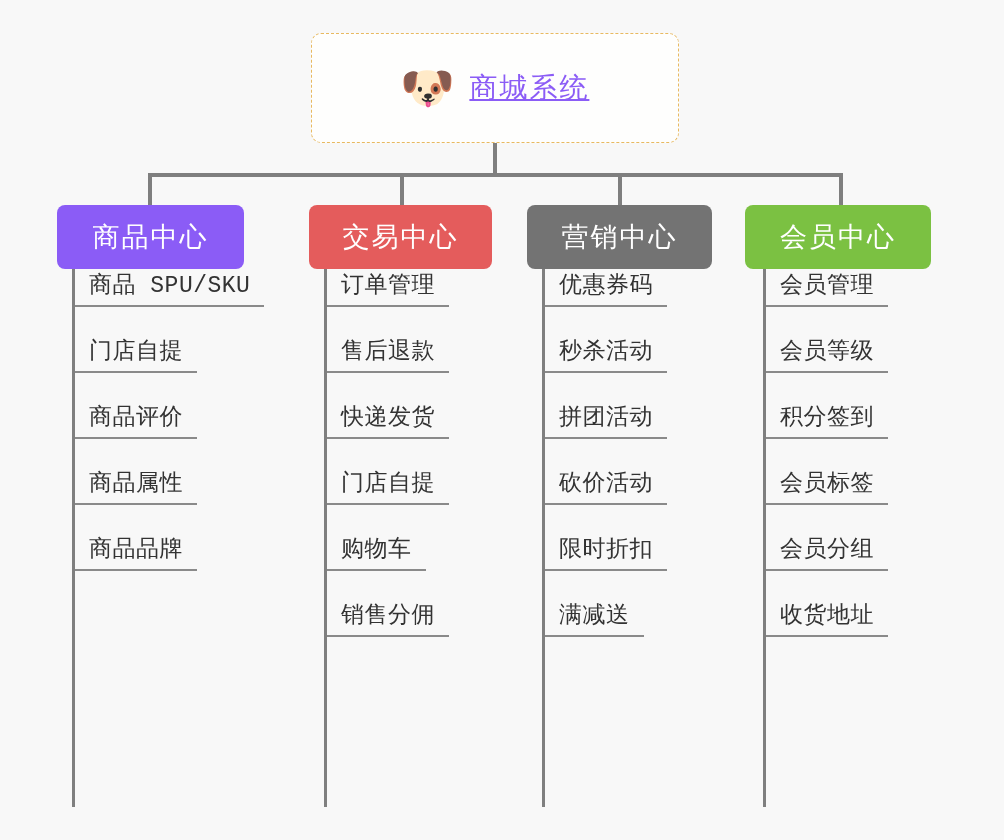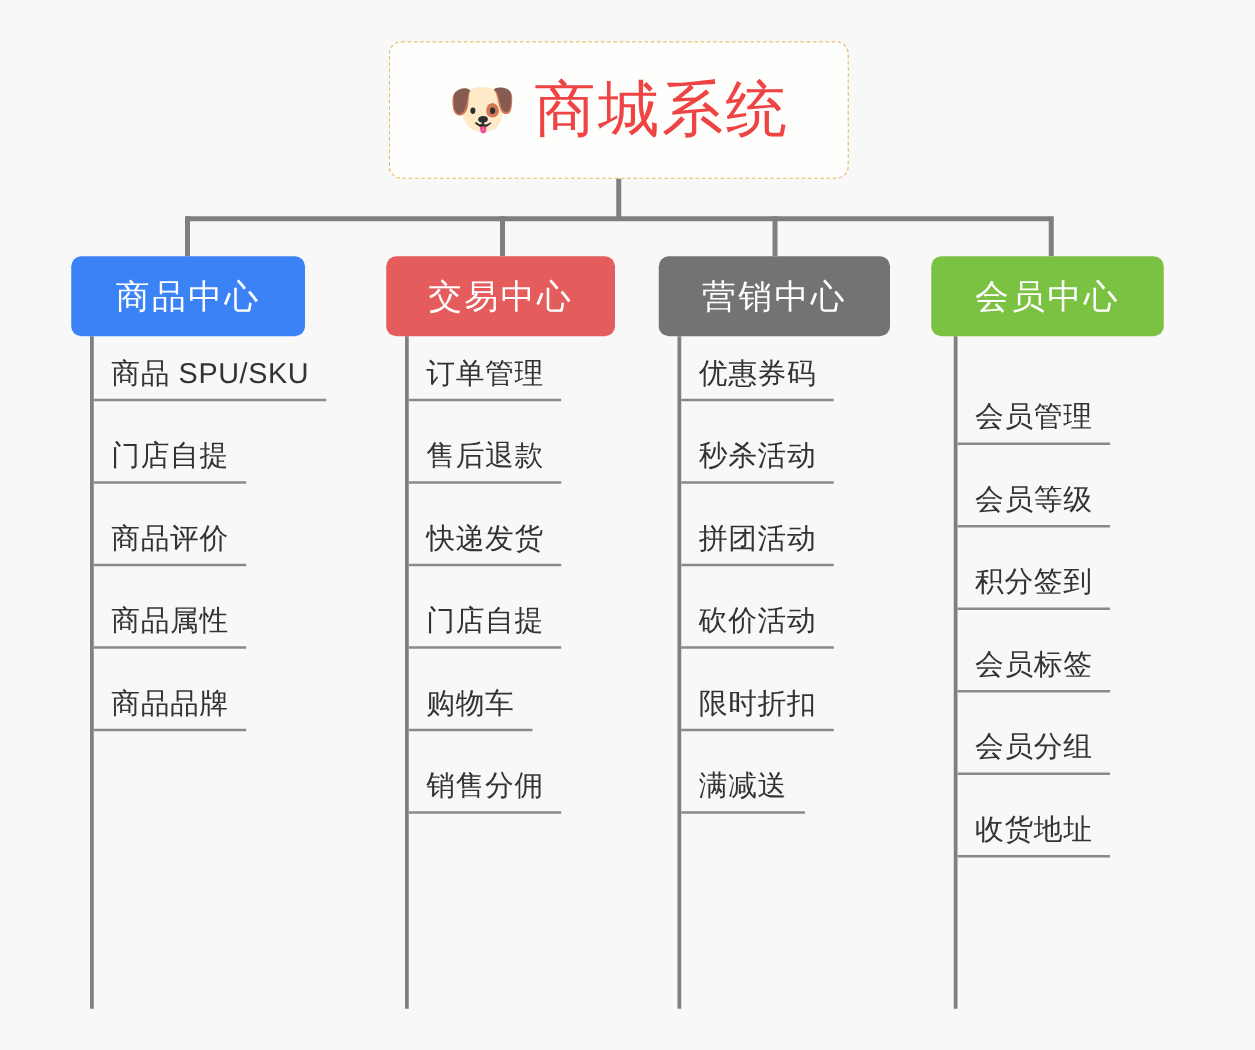--- a/index.html
+++ b/index.html
@@ -32,24 +32,25 @@
     align-items: center;
     justify-content: center;
     gap: 14px;
   }
   .root-emoji {
     font-size: 44px;
     line-height: 1;
     color: #f0c040;
   }
   .root-title {
-    font-size: 49px;
-    color: #ef4444;
+    font-size: 28px;
+    color: #8b5cf6;
     letter-spacing: 2px;
     white-space: nowrap;
+    text-decoration: underline;
   }
 
   
   .conn {
     position: absolute;
     background: #7f7f7f;
   }
   .conn-stem {           
     left: 493px;
     top: 143px;
@@ -94,21 +95,22 @@
   .leaf-list {
     position: relative;
     margin: 0;
     padding: 0;
     list-style: none;
   }
   .leaf {
     position: relative;
     height: 66px;
     display: flex;
-    align-items: center;
+    align-items: flex-start;
+    font-family: Liberation Mono, monospace;
   }
   .leaf-label {
     position: relative;
     font-size: 23px;
     color: #333333;
     white-space: nowrap;
     padding: 0 14px 5px 14px;
     border-bottom: 2.5px solid #8a8a8a;
     letter-spacing: 0.5px;
   }
@@ -127,21 +129,21 @@
   <div class="conn conn-bar"></div>
   <div id="drops">
       <div class="conn conn-drop" style="left: 148px;"></div>
       <div class="conn conn-drop" style="left: 400px;"></div>
       <div class="conn conn-drop" style="left: 618px;"></div>
       <div class="conn conn-drop" style="left: 839px;"></div>
     </div>
 
   <div id="columns-host">
       <div class="column" style="left: 57px; width: 187px;">
-        <div class="col-header" style="background: #3b82f6;">
+        <div class="col-header" style="background: #8b5cf6;">
           <span>商品中心</span>
         </div>
         <div class="trunk" style="left: 15px; height: 538px;"></div>
         <ul class="leaf-list" style="padding-left: 18px;">
           <li class="leaf">
             <span class="leaf-label">商品 SPU/SKU</span>
           </li>
           <li class="leaf">
             <span class="leaf-label">门店自提</span>
           </li>
@@ -206,21 +208,21 @@
           <li class="leaf">
             <span class="leaf-label">满减送</span>
           </li>
         </ul>
       </div>
       <div class="column" style="left: 745px; width: 186px;">
         <div class="col-header" style="background: rgb(123, 193, 66);">
           <span>会员中心</span>
         </div>
         <div class="trunk" style="left: 18px; height: 538px;"></div>
-        <ul class="leaf-list" style="padding-left: 21px; margin-top: 35px;">
+        <ul class="leaf-list" style="padding-left: 21px;">
           <li class="leaf">
             <span class="leaf-label">会员管理</span>
           </li>
           <li class="leaf">
             <span class="leaf-label">会员等级</span>
           </li>
           <li class="leaf">
             <span class="leaf-label">积分签到</span>
           </li>
           <li class="leaf">

